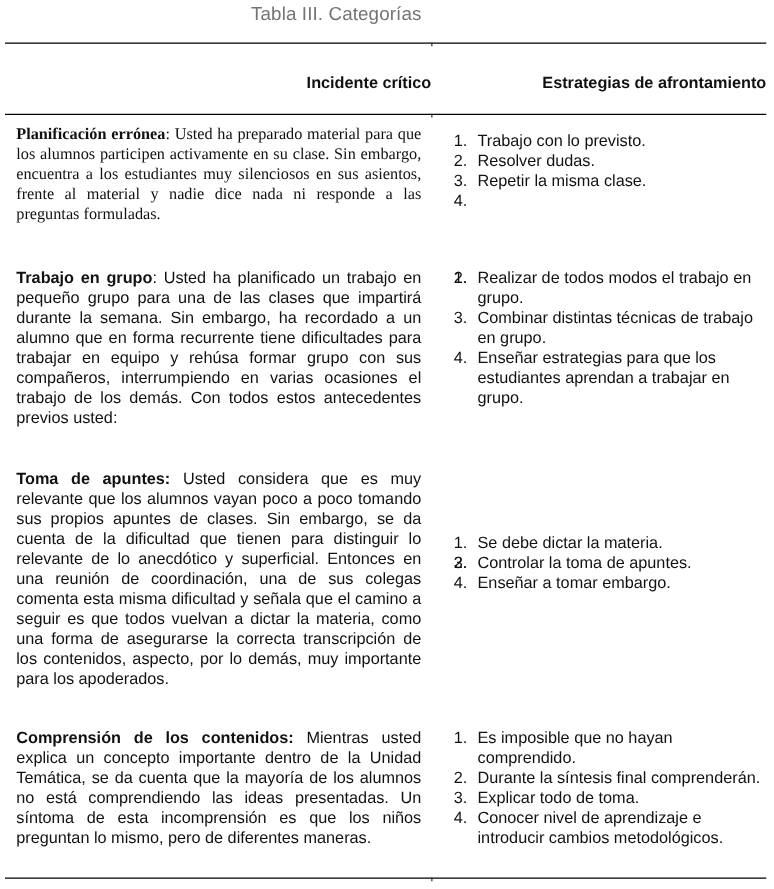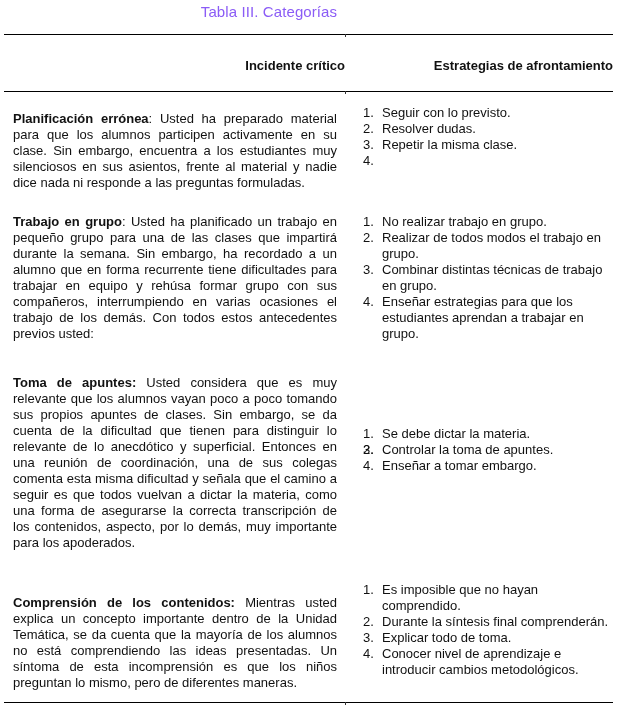--- a/index.html
+++ b/index.html
@@ -15,21 +15,21 @@
       font-family: "Liberation Sans", sans-serif;
       color: #111111;
     }
     .caption {
       position: absolute;
       top: 3px;
       left: 0;
       width: 538px;
       text-align: center;
       font-size: 15px;
-      color: #8b5cf6;
+      color: #737373;
       letter-spacing: 0.1px;
     }
     .rule {
       position: absolute;
       left: 4px;
       width: 609px;
       height: 0;
       border-top: 1.5px solid #000;
     }
     .rule.top { top: 34px; }
@@ -94,57 +94,57 @@
 <div class="rule top"></div>
 <div class="tick" style="top:34px"></div>
 
 <div class="header-cell left">Incidente crítico</div>
 <div class="header-cell right">Estrategias de afrontamiento</div>
 
 <div class="rule mid"></div>
 <div class="tick" style="top:91px"></div>
 
 <div class="row" style="top:99px;">
-  <div class="incident" style="top:12px;">
+  <div class="incident" style="top:0;font-family:Liberation Serif, serif;">
     <span class="title">Planificación errónea</span><span>: </span><span>Usted ha preparado material para que los alumnos participen activamente en su clase.  Sin embargo, encuentra a los estudiantes muy silenciosos en sus asientos, frente al material y nadie dice nada ni responde a las preguntas formuladas.</span>
   </div>
   <ul class="strategies" style="top:6px;">
-    <li><span class="num">1.</span><span>Seguir con lo previsto.</span></li>
+    <li><span class="num">1.</span><span>Trabajo con lo previsto.</span></li>
     <li><span class="num">2.</span><span>Resolver dudas.</span></li>
     <li><span class="num">3.</span><span>Repetir la misma clase.</span></li>
     <li><span class="num">4.</span></li>
   </ul>
 </div>
 
 <div class="row" style="top:214px;">
   <div class="incident" style="top:0;">
     <span class="title">Trabajo en grupo</span><span>: </span><span>Usted ha planificado un trabajo en pequeño grupo para una de las clases que impartirá durante la semana. Sin embargo, ha recordado a un alumno que en forma recurrente tiene dificultades para trabajar en equipo y rehúsa formar grupo con sus compañeros, interrumpiendo en varias ocasiones el trabajo de los demás. Con todos estos antecedentes previos usted:</span>
   </div>
   <ul class="strategies" style="top:0;">
-    <li><span class="num">1.</span><span>No realizar trabajo en grupo.</span></li>
+    <li><span class="num">1.</span></li>
     <li><span class="num">2.</span><span>Realizar de todos modos el trabajo en grupo.</span></li>
     <li><span class="num">3.</span><span>Combinar distintas técnicas de trabajo en grupo.</span></li>
     <li><span class="num">4.</span><span>Enseñar estrategias para que los estudiantes aprendan a trabajar en grupo.</span></li>
   </ul>
 </div>
 
 <div class="row" style="top:375px;">
   <div class="incident" style="top:0;">
     <span class="title">Toma de apuntes:</span><span> </span><span>Usted considera que es muy relevante que los alumnos vayan poco a poco tomando sus propios apuntes de clases. Sin embargo, se da cuenta de la dificultad que tienen para distinguir lo relevante de lo anecdótico y superficial.   Entonces   en   una   reunión   de coordinación, una de sus colegas comenta esta misma dificultad y señala que el camino a seguir es que todos vuelvan a dictar la materia, como una forma de asegurarse la correcta transcripción de los contenidos, aspecto, por lo demás, muy importante para los apoderados.</span>
   </div>
   <ul class="strategies" style="top:51px;">
     <li><span class="num">1.</span><span>Se debe dictar la materia.</span></li>
     <li><span class="num">2.</span></li>
     <li><span class="num">3.</span><span>Controlar la toma de apuntes.</span></li>
     <li><span class="num">4.</span><span>Enseñar a tomar embargo.</span></li>
   </ul>
 </div>
 
 <div class="row" style="top:582px;">
-  <div class="incident" style="top:13px;">
+  <div class="incident" style="top:0;">
     <span class="title">Comprensión de los contenidos:</span><span> </span><span>Mientras usted explica un concepto importante dentro de la Unidad Temática, se da cuenta que la mayoría de los alumnos no está comprendiendo las ideas presentadas. Un síntoma de esta incomprensión es que los niños preguntan lo mismo, pero de diferentes maneras.</span>
   </div>
   <ul class="strategies" style="top:0;">
     <li><span class="num">1.</span><span>Es imposible que no hayan comprendido.</span></li>
     <li><span class="num">2.</span><span>Durante la síntesis final comprenderán.</span></li>
     <li><span class="num">3.</span><span>Explicar todo de toma.</span></li>
     <li><span class="num">4.</span><span>Conocer nivel de aprendizaje e introducir cambios metodológicos.</span></li>
   </ul>
 </div>
 

